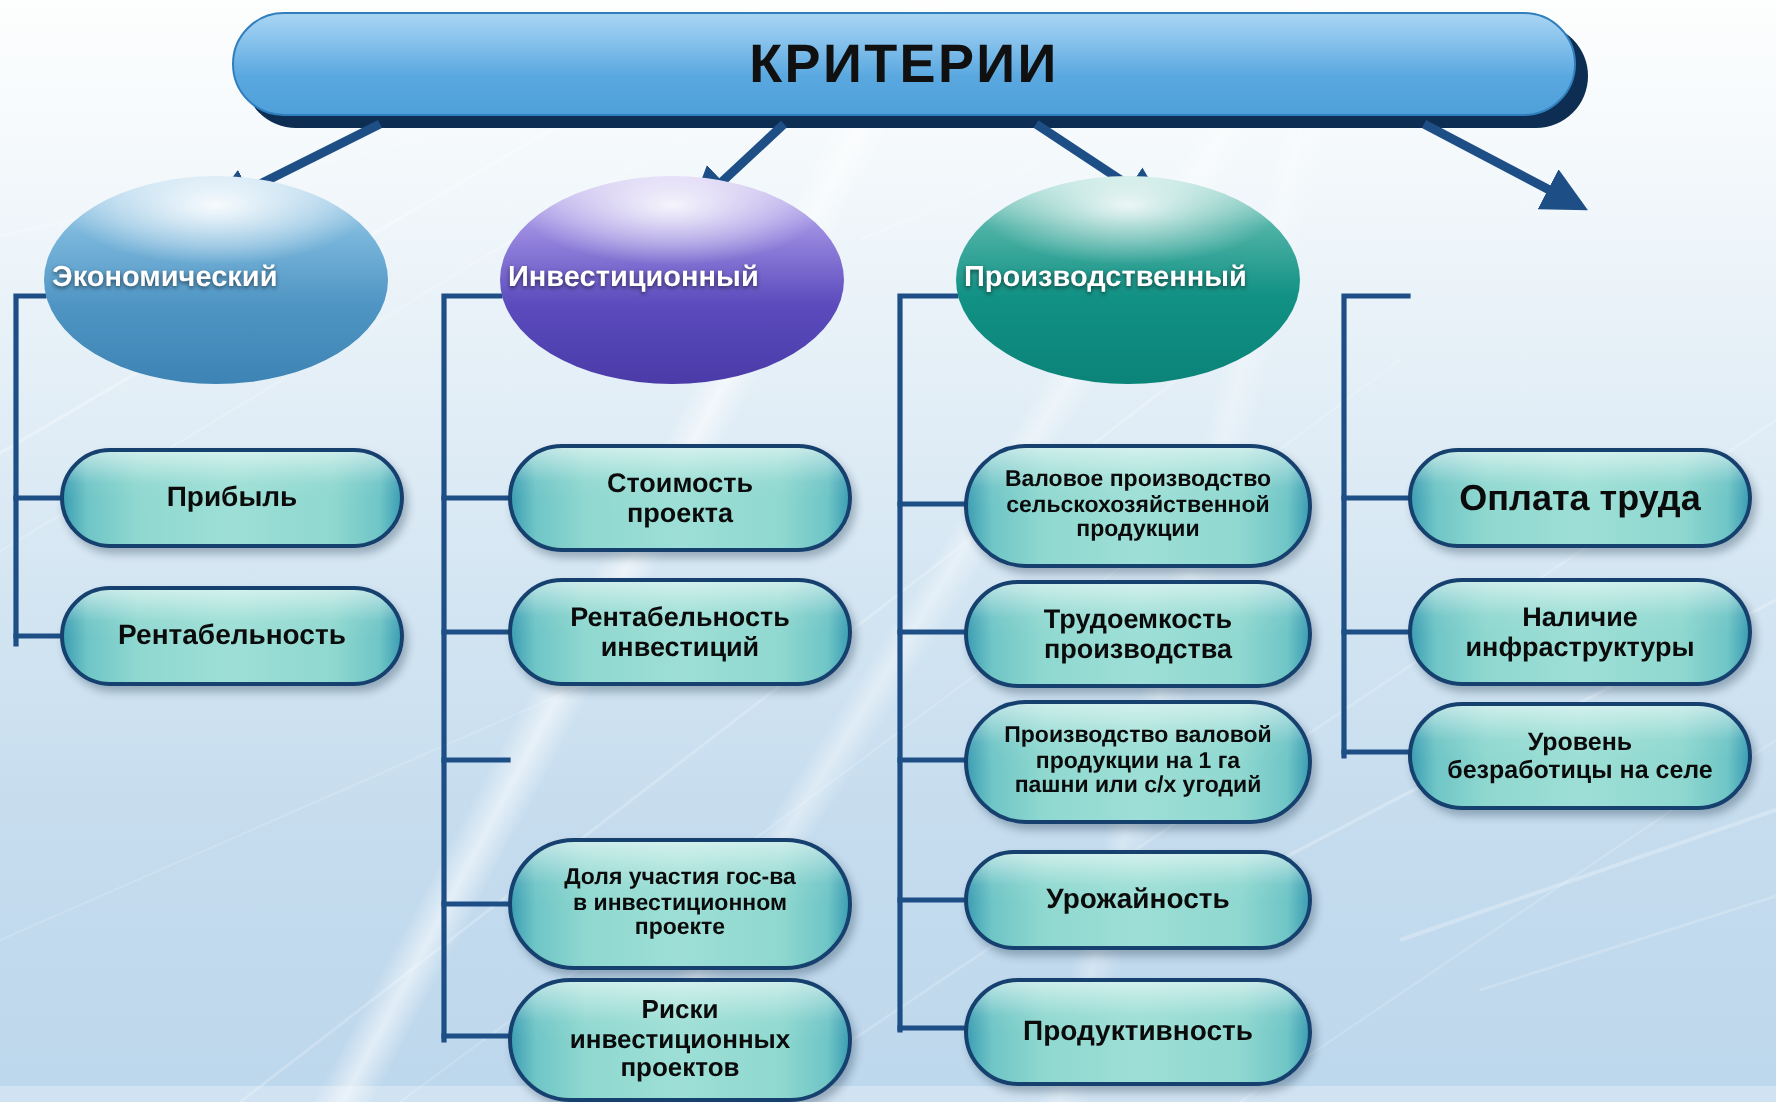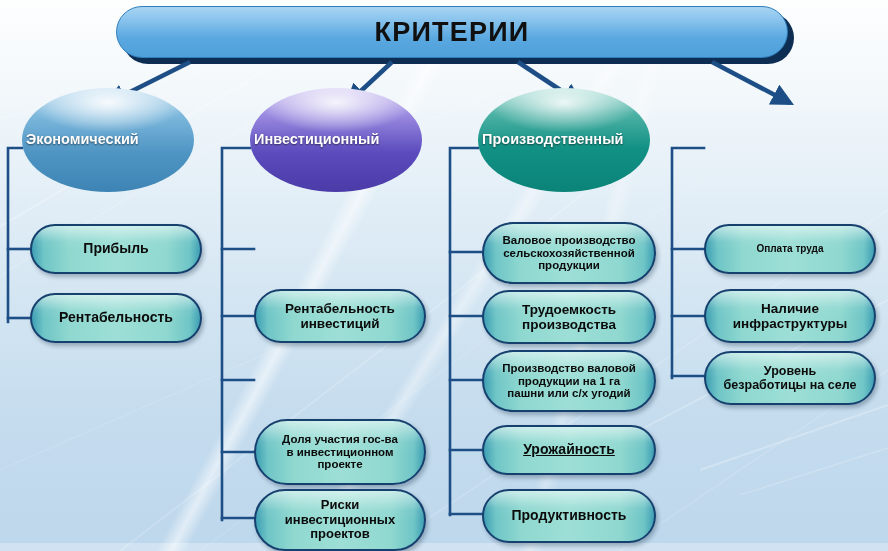--- a/index.html
+++ b/index.html
@@ -165,20 +165,24 @@
     <span class="lbl">Производственный</span>
   </div>
 
   <div class="pill" style="left:30px;top:208px;width:172px;height:50px;margin-top:16px;">
     <span class="lbl" style="font-size:14px;">Прибыль</span>
   </div>
   <div class="pill" style="left:30px;top:293px;width:172px;height:50px;">
     <span class="lbl" style="font-size:14px;">Рентабельность</span>
   </div>
 
+  <div class="pill" style="left:254px;top:222px;width:172px;height:54px;">
+    <span class="lbl" style="font-size:13.5px;white-space:pre-line;">Стоимость
+проекта</span>
+  </div>
   <div class="pill" style="left:254px;top:289px;width:172px;height:54px;">
     <span class="lbl" style="font-size:13.5px;white-space:pre-line;">Рентабельность
 инвестиций</span>
   </div>
   <div class="pill" style="left:254px;top:419px;width:172px;height:66px;">
     <span class="lbl" style="font-size:11.5px;white-space:pre-line;">Доля участия гос-ва
 в инвестиционном
 проекте</span>
   </div>
   <div class="pill" style="left:254px;top:489px;width:172px;height:62px;">
@@ -195,28 +199,28 @@
   <div class="pill" style="left:482px;top:290px;width:174px;height:54px;">
     <span class="lbl" style="font-size:13.5px;white-space:pre-line;">Трудоемкость
 производства</span>
   </div>
   <div class="pill" style="left:482px;top:350px;width:174px;height:62px;">
     <span class="lbl" style="font-size:11.5px;white-space:pre-line;">Производство валовой
 продукции  на 1 га
 пашни  или  с/х угодий</span>
   </div>
   <div class="pill" style="left:482px;top:425px;width:174px;height:50px;">
-    <span class="lbl" style="font-size:14px;text-decoration:underline;">Урожайность</span>
+    <span class="lbl" style="font-size:14px;">Урожайность</span>
   </div>
   <div class="pill" style="left:482px;top:489px;width:174px;height:54px;">
     <span class="lbl" style="font-size:14px;">Продуктивность</span>
   </div>
 
   <div class="pill" style="left:704px;top:224px;width:172px;height:50px;">
-    <span class="lbl" style="font-size:10px;">Оплата труда</span>
+    <span class="lbl" style="font-size:18px;">Оплата труда</span>
   </div>
   <div class="pill" style="left:704px;top:289px;width:172px;height:54px;align-items:center;">
     <span class="lbl" style="font-size:13.5px;white-space:pre-line;">Наличие
 инфраструктуры</span>
   </div>
   <div class="pill" style="left:704px;top:351px;width:172px;height:54px;">
     <span class="lbl" style="font-size:12.5px;white-space:pre-line;">Уровень
 безработицы на селе</span>
   </div>
 

